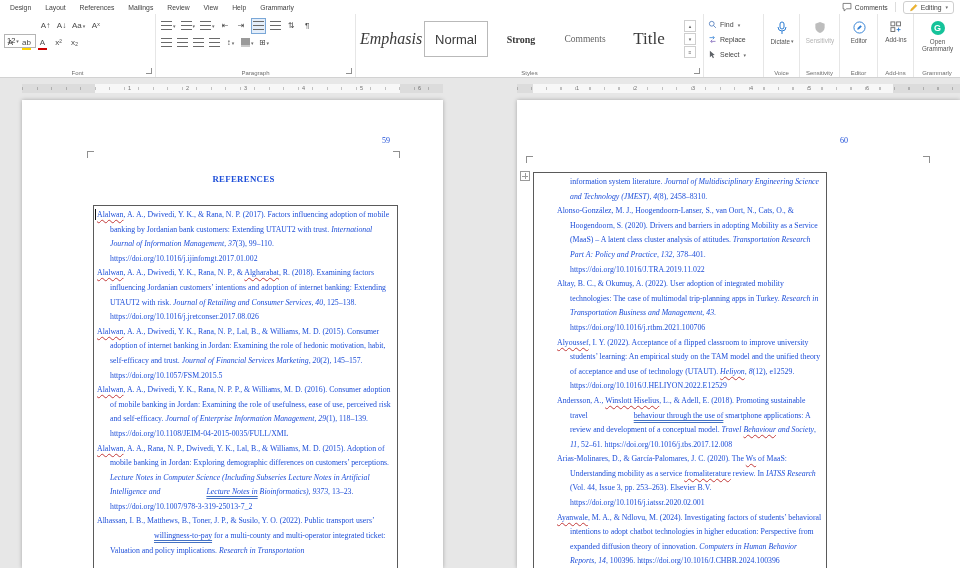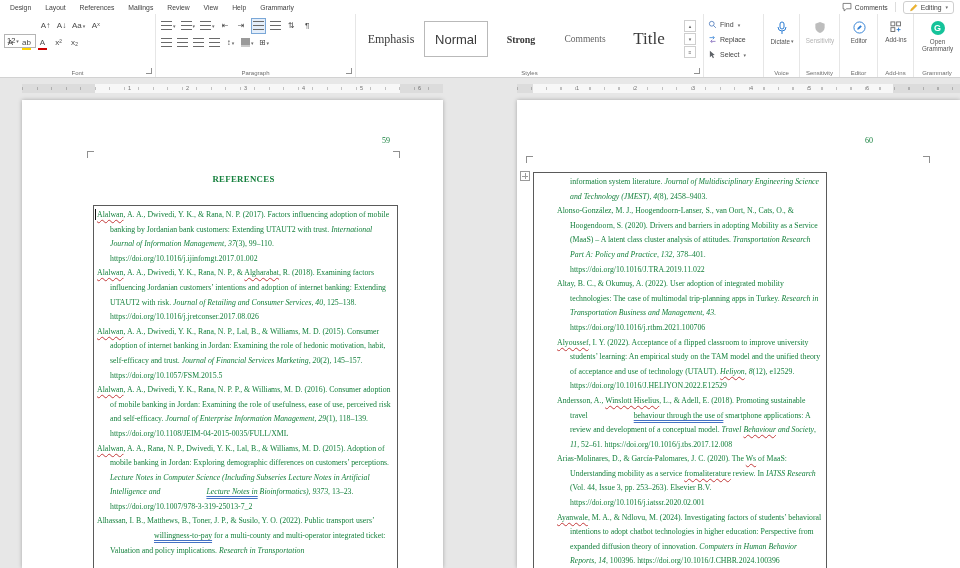--- a/index.html
+++ b/index.html
@@ -30,21 +30,21 @@
   .colorbar-yellow::after{content:"";position:absolute;left:2px;right:2px;bottom:0;height:2px;background:#ffd400;}
   .ic-bars{width:11px;height:9px;background:repeating-linear-gradient(to bottom,#6a6a6a 0 1px,transparent 1px 4px);}
   .active-box{border:1px solid #7aa7d7;background:#e4eefa;}
   .bucket{width:9px;height:7px;background:#9a9a9a;position:relative;margin-bottom:2px;}
   .bucket::after{content:"";position:absolute;left:0;right:0;bottom:-2px;height:2px;background:#c9c9c9;}
 
   
   .sgallery{display:flex;align-items:center;height:44px;gap:2px;}
   .scell{width:62px;height:34px;display:flex;align-items:center;justify-content:center;color:#3a3a3a;font-family:"Liberation Serif","DejaVu Serif",serif;}
   .scell.sel{border:1px solid #b9b9b9;}
-  .k-emphasis{font-size:12px;}
+  .k-emphasis{font-style:italic;font-size:16px;}
   .k-normal{font-family:"Liberation Sans","DejaVu Sans",sans-serif;font-size:13px;}
   .k-strong{font-weight:bold;font-size:10px;}
   .k-subtitle{color:#666;font-size:9.5px;}
   .k-title{font-size:17px;}
   .sstrip{display:flex;flex-direction:column;gap:1px;margin-left:2px;}
   .sbtn{width:10px;height:10px;border:1px solid #cfcfcf;font-size:5px;display:flex;align-items:center;justify-content:center;color:#666;background:#fff;}
 
   
   .erow{display:flex;align-items:center;gap:3px;height:15px;font-size:7px;color:#444;}
 
@@ -55,25 +55,25 @@
   .gball{width:14px;height:14px;border-radius:50%;background:#15c39a;color:#fff;font-size:9px;font-weight:bold;display:flex;align-items:center;justify-content:center;}
 
   
   .ruler{position:absolute;top:84px;height:9px;background:#dcdcdc;font-size:5.5px;color:#6f6f6f;}
   .ruler::after{content:"";position:absolute;left:0;right:0;top:3px;height:3px;
      background:repeating-linear-gradient(to right,rgba(90,90,90,.35) 0 1px,transparent 1px 14.5px);}
   .ruler .white{position:absolute;top:0;bottom:0;background:#f7f7f7;}
   .ruler .num{position:absolute;top:1px;}
 
   .page{position:absolute;top:100px;background:#fff;box-shadow:0 0 4px rgba(0,0,0,.28);height:468px;overflow:hidden;
-        font-family:"Liberation Serif","DejaVu Serif",serif;color:#15803d;}
+        font-family:"Liberation Serif","DejaVu Serif",serif;color:#1d4ed8;}
   .page-left{left:22px;width:421px;}
   .page-right{left:517px;width:443px;}
   .pagenum{position:absolute;top:36px;left:0;text-align:right;font-size:8px;}
-  .pn-left{width:368px;} .pn-right{width:331px;padding-left:25px;}
+  .pn-left{width:368px;} .pn-right{width:331px;}
   .heading{position:absolute;top:74px;left:75px;width:293px;text-align:center;font-weight:bold;font-size:8.8px;letter-spacing:.3px;}
   .refbox{position:absolute;border:1px solid #5a5a5a;box-sizing:border-box;min-height:430px;font-size:7.8px;line-height:14.6px;}
   .rb-left{left:71px;top:105px;width:305px;padding:2px 2px 0 3px;}
   .rb-right{left:16px;top:72px;width:294px;padding:2px 2px 0 23px;}
   .refp{margin:0;padding-left:13px;text-indent:-13px;overflow-wrap:break-word;}
   .refp.cont{text-indent:0;}
   .it{font-style:italic;}
   .sp{text-decoration:underline wavy #c23a3a;text-decoration-thickness:.8px;text-underline-offset:1.5px;}
   .gr{text-decoration:underline double #4472c4;text-decoration-thickness:.7px;text-underline-offset:1.5px;padding-left:44px;}
   .caret{position:absolute;left:73px;top:109px;width:1px;height:11px;background:#111;}
@@ -344,21 +344,21 @@
       <p class="refp"><span class="">Alhassan, I. B., Matthews, B., Toner, J. P., &amp; Susilo, Y. O. (2022). Public transport users’ </span><span class="gr">willingness-to-pay</span><span class=""> for a multi-county and multi-operator integrated ticket: Valuation and policy implications. </span><span class="it">Research in Transportation</span></p>
     </div>
 </div>
 
 <div class="page page-right">
   <span class="crop tl" style="left:9px;top:56px;"></span>
   <span class="crop tr" style="left:406px;top:56px;"></span>
   <div class="pagenum pn-right">60</div>
   <div class="thandle"></div>
   <div class="refbox rb-right" id="refs-right">
-      <p class="refp cont"><span class="">information system literature. </span><span class="it">Journal of Multidisciplinary Engineering Science and Technology (JMEST)</span><span class="">, </span><span class="it">4</span><span class="">(8), 2458–9403.</span></p>
+      <p class="refp cont"><span class="">information system literature. </span><span class="it">Journal of Multidisciplinary Engineering Science and Technology (JMEST)</span><span class="">, </span><span class="it">4</span><span class="">(8), 2458–8310.</span></p>
       <p class="refp"><span class="">Alonso-González, M. J., Hoogendoorn-Lanser, S., van Oort, N., Cats, O., &amp; Hoogendoorn, S. (2020). Drivers and barriers in adopting Mobility as a Service (MaaS) – A latent class cluster analysis of attitudes. </span><span class="it">Transportation Research Part A: Policy and Practice</span><span class="">, </span><span class="it">132</span><span class="">, 378–401. https://doi.org/10.1016/J.TRA.2019.11.022</span></p>
       <p class="refp"><span class="">Altay, B. C., &amp; Okumuş, A. (2022). User adoption of integrated mobility technologies: The case of multimodal trip-planning apps in Turkey. </span><span class="it">Research in Transportation Business and Management</span><span class="">, </span><span class="it">43</span><span class="">. https://doi.org/10.1016/j.rtbm.2021.100706</span></p>
       <p class="refp"><span class="sp">Alyoussef</span><span class="">, I. Y. (2022). Acceptance of a flipped classroom to improve university students’ learning: An empirical study on the TAM model and the unified theory of acceptance and use of technology (UTAUT). </span><span class="it sp">Heliyon</span><span class="">, </span><span class="it">8</span><span class="">(12), e12529. https://doi.org/10.1016/J.HELIYON.2022.E12529</span></p>
       <p class="refp"><span class="">Andersson, A., </span><span class="sp">Winslott Hiselius</span><span class="">, L., &amp; Adell, E. (2018). Promoting sustainable travel </span><span class="gr">behaviour through the use of</span><span class=""> smartphone applications: A review and development of a conceptual model. </span><span class="it">Travel </span><span class="it sp">Behaviour</span><span class="it"> and Society</span><span class="">, </span><span class="it">11</span><span class="">, 52–61. https://doi.org/10.1016/j.tbs.2017.12.008</span></p>
       <p class="refp"><span class="">Arias-Molinares, D., &amp; García-Palomares, J. C. (2020). The </span><span class="sp">Ws</span><span class=""> of MaaS: Understanding mobility as a service </span><span class="sp">fromaliterature</span><span class=""> review. In </span><span class="it">IATSS Research</span><span class=""> (Vol. 44, Issue 3, pp. 253–263). Elsevier B.V. https://doi.org/10.1016/j.iatssr.2020.02.001</span></p>
       <p class="refp"><span class="sp">Ayanwale</span><span class="">, M. A., &amp; Ndlovu, M. (2024). Investigating factors of students’ behavioral intentions to adopt chatbot technologies in higher education: Perspective from expanded diffusion theory of innovation. </span><span class="it">Computers in Human Behavior Reports</span><span class="">, </span><span class="it">14</span><span class="">, 100396. https://doi.org/10.1016/J.CHBR.2024.100396</span></p>
     </div>
 </div>
 
 </body></html>

